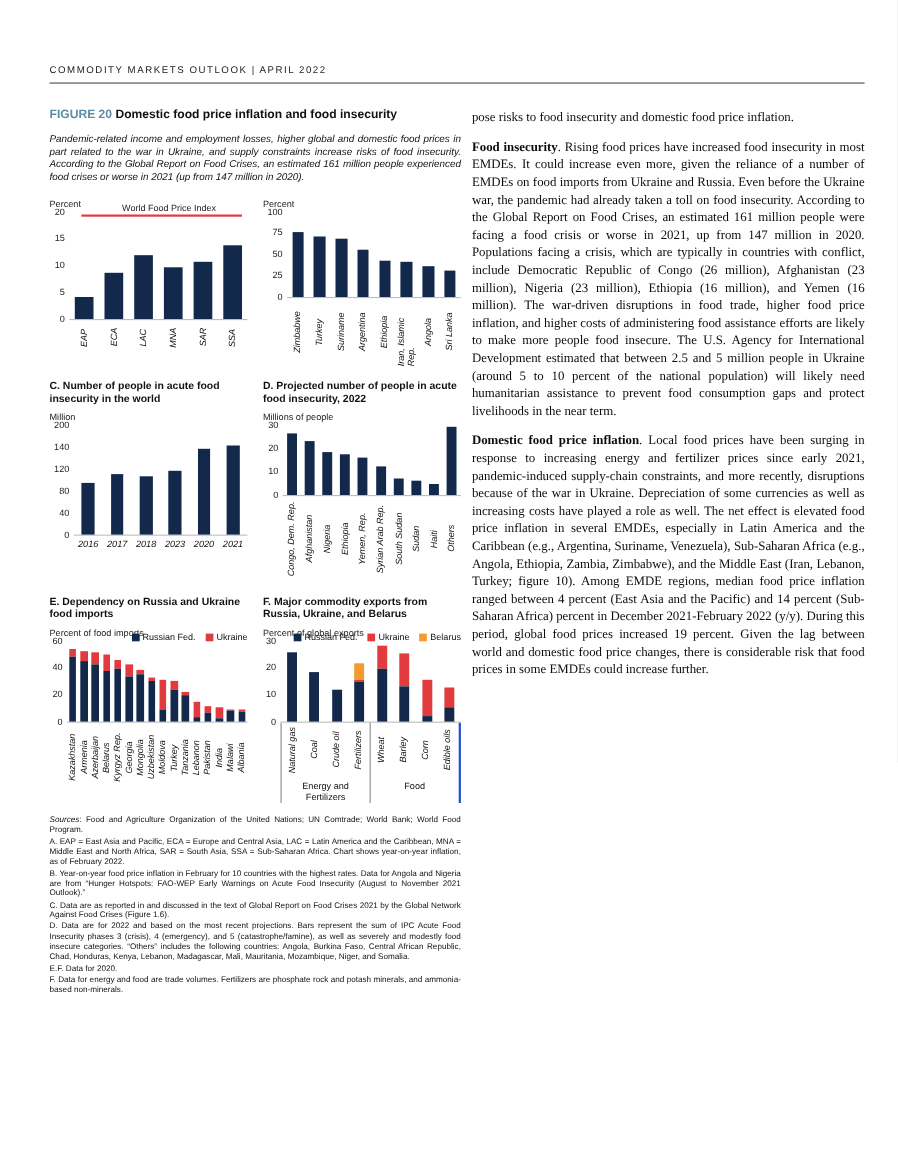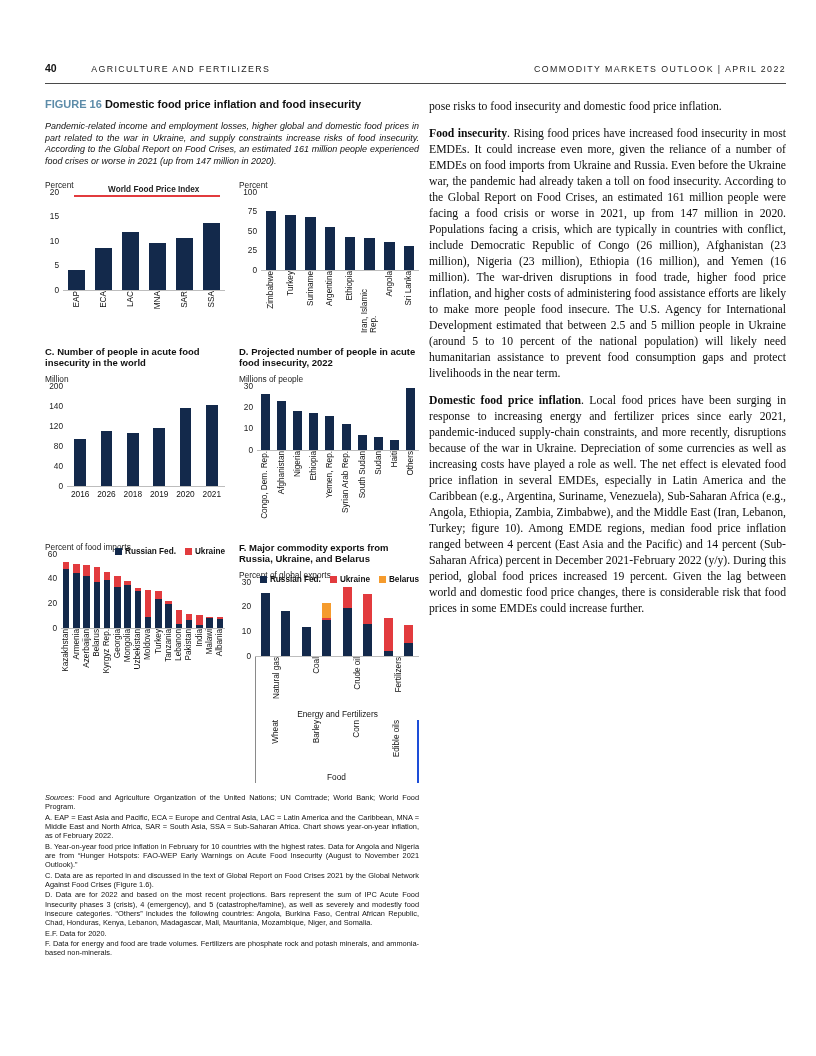--- a/index.html
+++ b/index.html
@@ -14,62 +14,58 @@
   .leftcol{position:absolute;left:45px;top:98px;width:374px;}
   .fig-title{font-size:11px;font-weight:bold;line-height:1.27;max-width:340px;}
   .fig-label{color:#5d8ca9;}
   .fig-caption{font-style:italic;font-size:9px;line-height:1.3;text-align:justify;margin-top:9px;color:#111;}
   .panels{display:grid;grid-template-columns:1fr 1fr;column-gap:14px;row-gap:13px;margin-top:12px;}
   .panel-title{font-size:9.5px;font-weight:bold;line-height:1.22;min-height:24px;margin-bottom:4px;}
   .chart-unit{font-size:8.3px;color:#222;display:block;height:12px;}
   .plot-row{display:flex;}
   .yax{position:relative;flex:none;}
   .ytick{position:absolute;right:4px;transform:translateY(50%);font-size:8.3px;color:#222;}
-  .plot{position:relative;flex:1;border-bottom:1px solid #bdbdbd;font-weight:bold;}
+  .plot{position:relative;flex:1;border-bottom:1px solid #bdbdbd;}
   .bars{position:absolute;left:0;right:0;top:0;bottom:0;display:flex;align-items:flex-end;}
   .slot{flex:1;display:flex;justify-content:center;align-items:flex-end;height:100%;}
   .bar{display:flex;flex-direction:column;}
   .seg{width:100%;}
   .refline{position:absolute;left:7%;right:3%;height:2px;}
   .refline-label{position:absolute;left:12%;right:0;text-align:center;font-size:8.2px;color:#222;}
   .legend{position:absolute;top:-7px;right:0;display:flex;gap:9px;font-size:8.2px;white-space:nowrap;background:transparent;}
   .legend-item{display:flex;align-items:center;}
   .legend-swatch{display:inline-block;width:7px;height:7px;margin-right:3px;flex:none;}
   .xlabels{display:flex;}
-  .xcell{flex:1;display:flex;justify-content:center;align-items:flex-start;overflow:hidden;}
+  .xcell{flex:1;display:flex;justify-content:center;align-items:center;overflow:hidden;font-style:italic;}
   .vlabel{writing-mode:vertical-rl;transform:rotate(180deg);font-size:8.2px;line-height:1.15;max-height:100%;color:#111;}
   .hlabel{font-size:8.3px;margin-top:2px;color:#111;}
   .fgroups{display:flex;}
   .fgroup{flex:1;border-left:1px solid #8a8a8a;display:flex;flex-direction:column;}
   .fgroup.last{border-right:2px solid #1d4ed8;}
   .fg-labels{display:flex;}
   .fg-caption{text-align:center;font-size:8.3px;padding:2px 0 1px;color:#111;}
   .notes{margin-top:10px;font-size:7.4px;line-height:1.24;color:#111;}
   .notes p{margin:0 0 1.5px 0;text-align:justify;}
   
   .rightcol{position:absolute;left:429px;top:99px;width:357px;font-family:"Liberation Serif",serif;
             font-size:11.7px;line-height:16px;text-align:justify;color:#0d0d0d;}
   .rightcol p{margin:0 0 11px 0;}
 </style>
 </head>
 <body>
 
 <div class="page">
 
   <div class="header">
-    <span>
-      <span class="pagenum">40</span>
-      <span class="running">AGRICULTURE AND FERTILIZERS</span>
-    </span>
     <span class="running">COMMODITY MARKETS OUTLOOK | APRIL 2022</span>
   </div>
 
   <div class="leftcol">
     <div class="fig-title">
-      <span class="fig-label">FIGURE 16</span>
+      <span class="fig-label">FIGURE 20</span>
       <span> Domestic food price inflation and food insecurity</span>
     </div>
     <div class="fig-caption">Pandemic-related income and employment losses, higher global and domestic food prices in part related to the war in Ukraine, and supply constraints increase risks of food insecurity. According to the Global Report on Food Crises, an estimated 161 million people experienced food crises or worse in 2021 (up from 147 million in 2020).</div>
     <div class="panels" id="panels">
         <div class="panel">
           <div class="chart">
             <span class="chart-unit">Percent</span>
             <div class="plot-row">
               <div class="yax" style="height: 98px; width: 18px;">
                 <div class="ytick" style="bottom: 0%;">0</div>
@@ -267,27 +263,27 @@
                     </div>
                   </div>
                 </div>
               </div>
             </div>
             <div class="xlabels" style="margin-left: 22px;">
               <div class="xcell" style="height: 13px;">
                 <span class="hlabel">2016</span>
               </div>
               <div class="xcell" style="height: 13px;">
-                <span class="hlabel">2026</span>
+                <span class="hlabel">2017</span>
               </div>
               <div class="xcell" style="height: 13px;">
                 <span class="hlabel">2018</span>
               </div>
               <div class="xcell" style="height: 13px;">
-                <span class="hlabel">2019</span>
+                <span class="hlabel">2023</span>
               </div>
               <div class="xcell" style="height: 13px;">
                 <span class="hlabel">2020</span>
               </div>
               <div class="xcell" style="height: 13px;">
                 <span class="hlabel">2021</span>
               </div>
             </div>
           </div>
         </div>
@@ -385,20 +381,21 @@
               <div class="xcell" style="height: 78px;">
                 <span class="vlabel">Haiti</span>
               </div>
               <div class="xcell" style="height: 78px;">
                 <span class="vlabel">Others</span>
               </div>
             </div>
           </div>
         </div>
         <div class="panel">
+          <div class="panel-title">E. Dependency on Russia and Ukraine food imports</div>
           <div class="chart">
             <span class="chart-unit">Percent of food imports</span>
             <div class="plot-row">
               <div class="yax" style="height: 74px; width: 16px;">
                 <div class="ytick" style="bottom: 0%;">0</div>
                 <div class="ytick" style="bottom: 33.3333%;">20</div>
                 <div class="ytick" style="bottom: 66.6667%;">40</div>
                 <div class="ytick" style="bottom: 100%;">60</div>
               </div>
               <div class="plot" style="height: 74px;">
@@ -633,21 +630,21 @@
                   </div>
                   <div class="slot">
                     <div class="bar" style="width: 42%;">
                       <div class="seg" style="height: 18.5px; background: rgb(226, 59, 62);"></div>
                       <div class="seg" style="height: 12.3333px; background: rgb(19, 41, 75);"></div>
                     </div>
                   </div>
                 </div>
               </div>
             </div>
-            <div class="fgroups" style="margin-left: 16px; flex-direction: column;">
+            <div class="fgroups" style="margin-left: 16px;">
               <div class="fgroup" style="flex: 4 1 0%;">
                 <div class="fg-labels">
                   <div class="xcell" style="height: 50px;">
                     <span class="vlabel">Natural gas</span>
                   </div>
                   <div class="xcell" style="height: 50px;">
                     <span class="vlabel">Coal</span>
                   </div>
                   <div class="xcell" style="height: 50px;">
                     <span class="vlabel">Crude oil</span>

